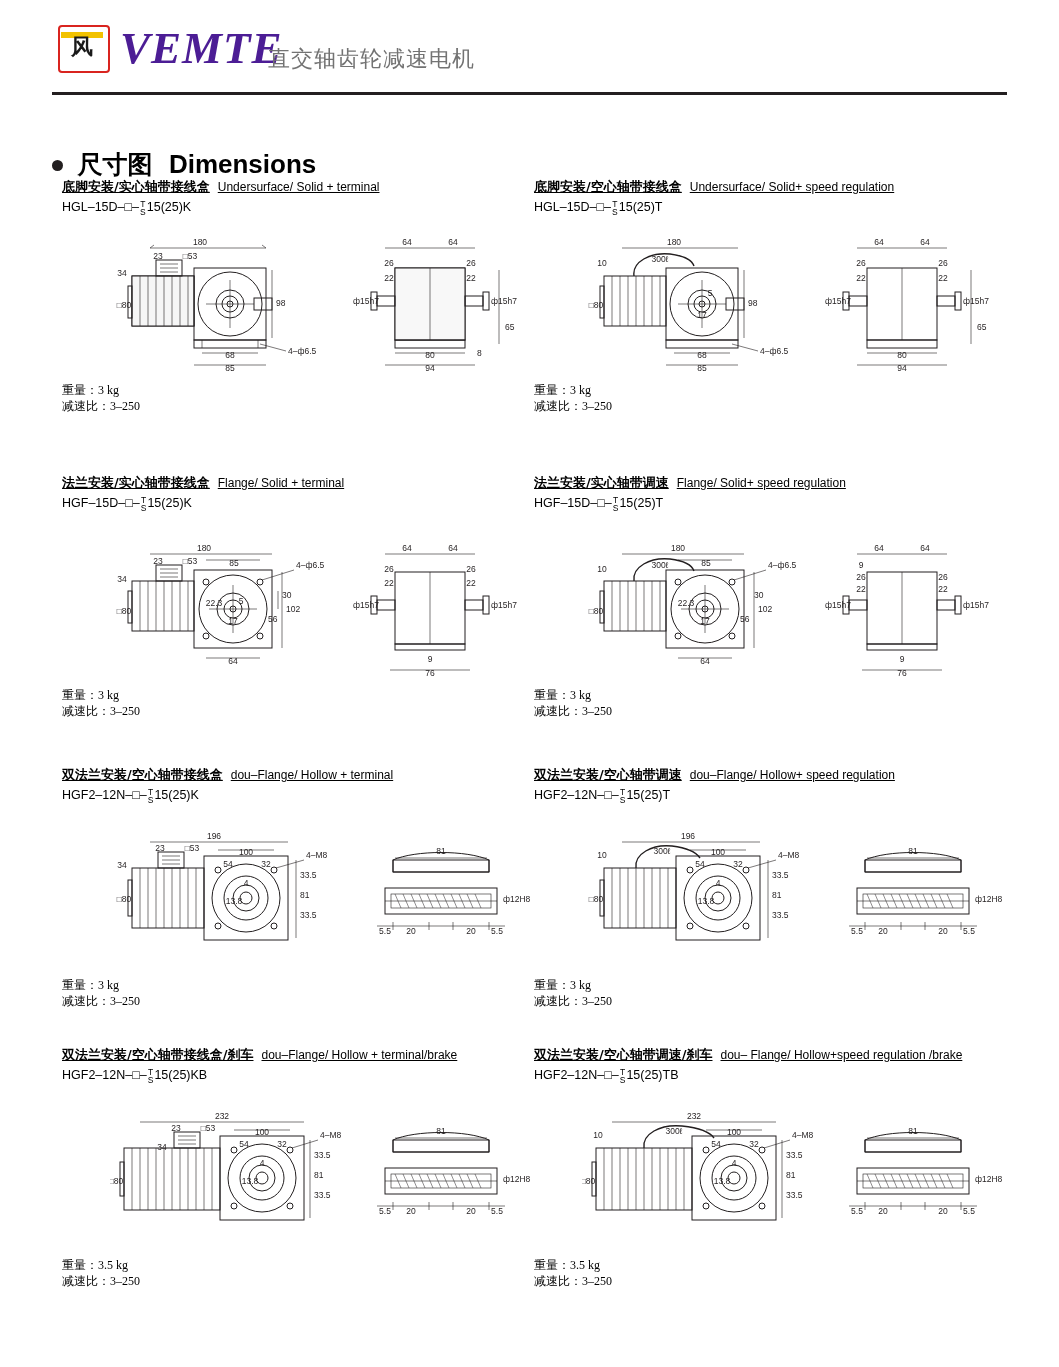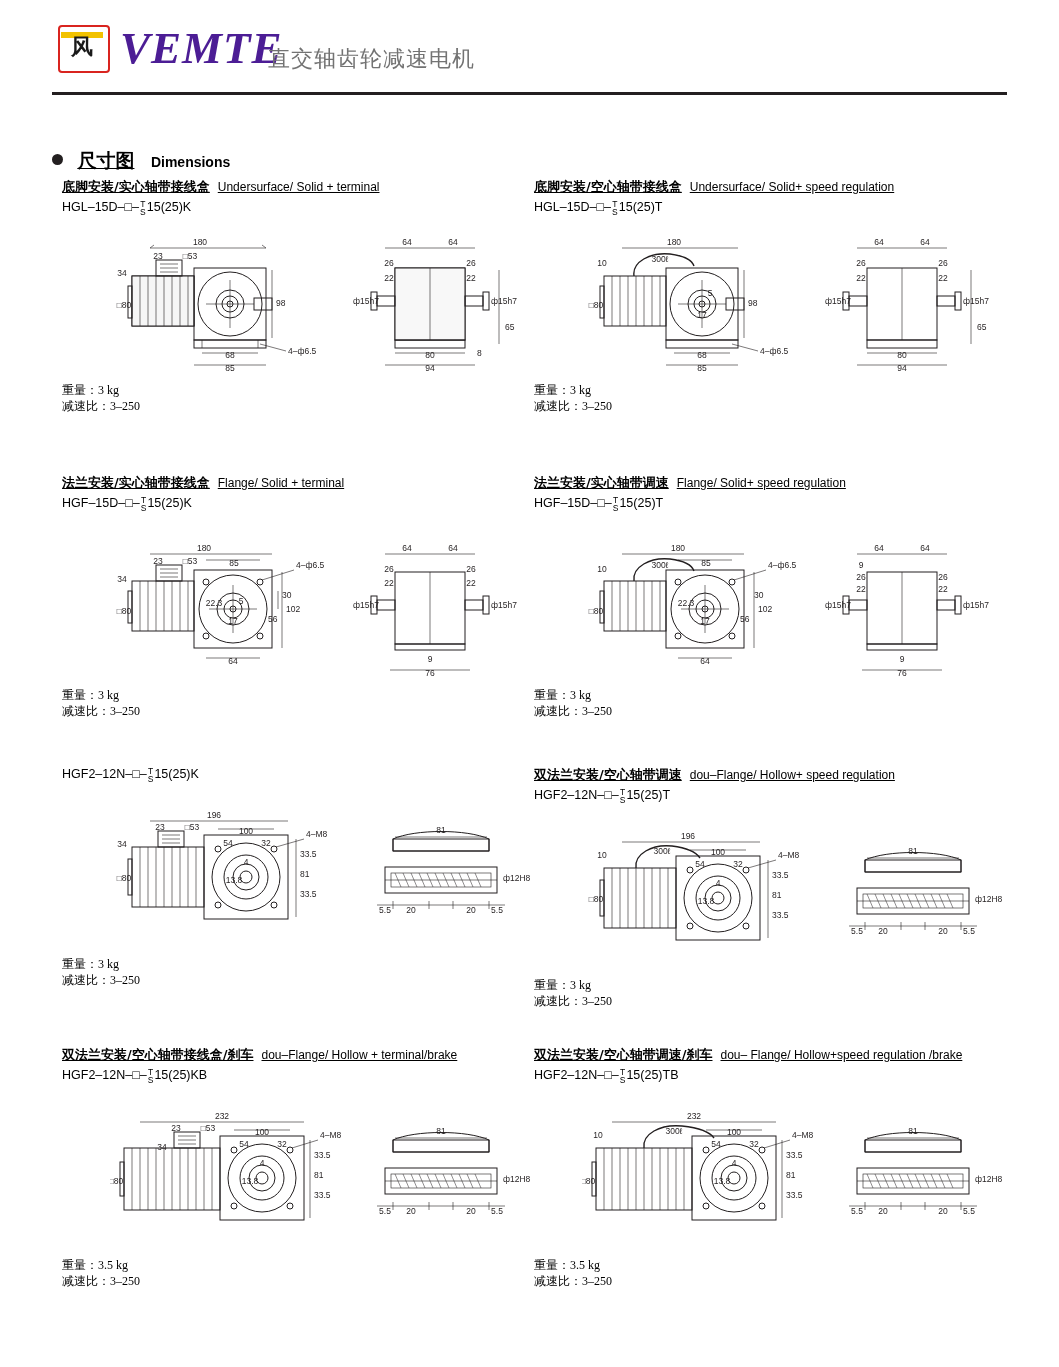--- a/index.html
+++ b/index.html
@@ -34,22 +34,22 @@
   }
   .header-rule{
     position:absolute;left:52px;top:92px;width:955px;height:3px;background:#231f20;
   }
   
   .section-title{position:absolute;left:52px;top:148px;}
   .section-title .dot{
     display:inline-block;width:11px;height:11px;border-radius:50%;
     background:#231f20;margin-right:10px;vertical-align:2px;
   }
-  .section-title .t-cn{font-family:"DejaVu Sans",sans-serif;font-size:19px;font-weight:bold;text-decoration:underline;}
-  .section-title .t-en{font-size:14px;font-weight:bold;margin-left:12px;}
+  .section-title .t-cn{font-family:"DejaVu Sans",sans-serif;font-size:25px;font-weight:bold;}
+  .section-title .t-en{font-size:26px;font-weight:bold;margin-left:12px;}
 
   
   .grid{position:absolute;left:0;top:178px;width:1059px;}
   .block{position:absolute;width:480px;}
   .col-l{left:62px;}
   .col-r{left:534px;}
   .r1{top:0;}
   .r2{top:296px;}
   .r3{top:588px;}
   .r4{top:868px;}
@@ -429,20 +429,23 @@
         </g>
       </svg>
     </div>
     <div class="spec">
       <div class="cn">重量：3 kg</div>
       <div class="cn">减速比：3–250</div>
     </div>
   </div>
 
   <div class="block col-l r3">
+    <p class="blk-title">
+      <span class="cn">双法兰安装/空心轴带接线盒</span><span class="en">dou–Flange/ Hollow + terminal</span>
+    </p>
     <p class="blk-model">
       <span>HGF2–12N–</span><span>□</span><span>–</span><span class="frac"><span class="n">T</span><span class="d">S</span></span><span>15(25)K</span>
     </p>
     <div class="drawing" style="margin-top:22px;height:145px;">
       <svg width="480" height="145" viewBox="0 0 480 145">
         <g>
           <rect x="22" y="42" width="72" height="60" class="ln" fill="#f6f6f6"></rect>
           <line x1="30" y1="42" x2="30" y2="102" class="dim"></line>
           <line x1="38" y1="42" x2="38" y2="102" class="dim"></line>
           <line x1="46" y1="42" x2="46" y2="102" class="dim"></line>

